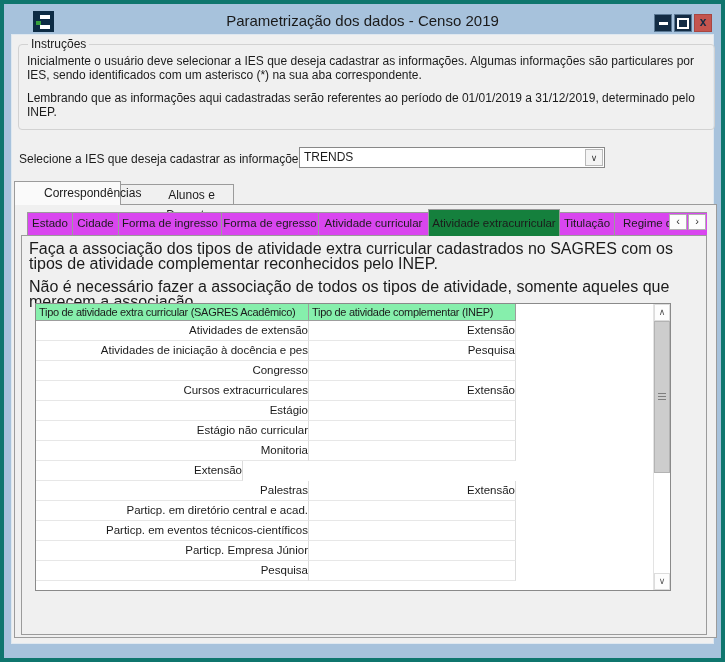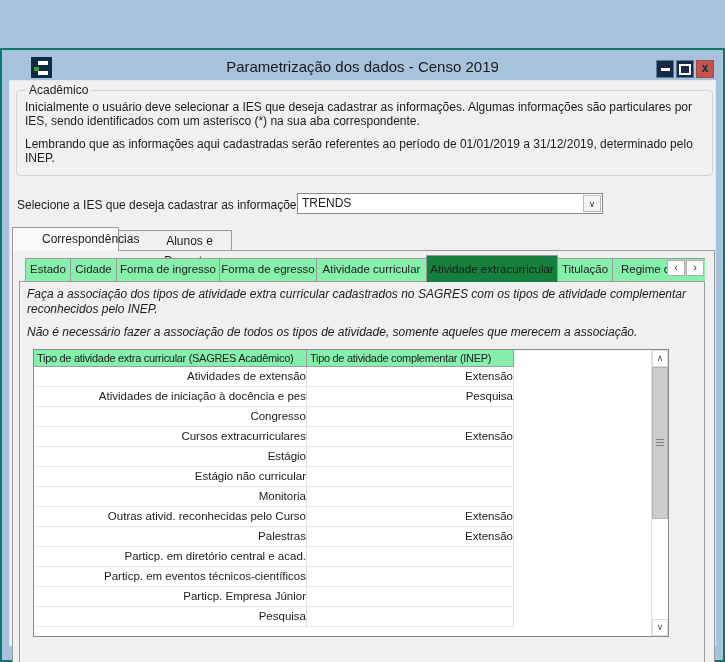--- a/index.html
+++ b/index.html
@@ -1,17 +1,17 @@
 <!DOCTYPE html>
 <html><head>
 <meta charset="utf-8">
 <style>
   html,body{margin:0;padding:0;width:725px;height:662px;overflow:hidden;
     font-family:"Liberation Sans",sans-serif;color:#1b1b1b;background:#a7c2dc;}
-  .window{position:absolute;inset:0;background:#a7c2dc;border:2px solid #0f766e;box-sizing:border-box;margin-top:48px;}
+  .window{position:absolute;inset:0;background:#a7c2dc;border:4px solid #0f766e;box-sizing:border-box;}
   
   .titlebar{position:absolute;left:2px;top:2px;right:2px;height:29px;}
   .title{ text-align:center;line-height:29px;font-size:15px;color:#1a1a1a;}
   .app-icon{position:absolute;left:27px;top:5px;width:21px;height:21px;background:#0d2b44;}
   .app-icon .b1{position:absolute;left:7px;top:4px;width:10px;height:4px;background:#ffffff;}
   .app-icon .b2{position:absolute;left:3px;top:10px;width:5px;height:4px;background:#36a03c;}
   .app-icon .b3{position:absolute;left:7px;bottom:3px;width:10px;height:4px;background:#ffffff;}
   .winbtn{position:absolute;top:8px;width:18px;height:18px;box-sizing:border-box;cursor:default;}
   .btn-min{right:47px;background:#132c44;border:1px solid #5a7894;}
   .btn-max{right:27px;background:#132c44;border:1px solid #5a7894;}
@@ -40,30 +40,30 @@
     border:1px solid #9b9b9b;border-bottom:1px solid #9b9b9b;background:#f0f0f0;margin-left:-1px;padding-left:29px;}
   .mtab:first-child{margin-left:0;}
   .mtab.selected{height:24px;line-height:23px;background:#fafafa;border-bottom:none;position:relative;z-index:3;}
   .main-panel{position:absolute;left:2px;top:169px;width:703px;height:434px;border:1px solid #9b9b9b;
     background:#f0f0f0;box-sizing:border-box;}
   
   .sub-tabs{position:absolute;left:12px;top:4px;width:680px;height:27px;display:flex;
     align-items:flex-end;overflow:hidden;z-index:2;}
   .stab{box-sizing:border-box;flex:0 0 auto;font-size:11.5px;text-align:center;height:24px;line-height:21px;
     white-space:nowrap;overflow:hidden;border:1px solid #9b9b9b;border-bottom:1px solid #9b9b9b;
-    background:#86efac;margin-left:-1px;}
+    background:#d946ef;margin-left:-1px;}
   .stab:first-child{margin-left:0;}
   .stab.selected{height:27px;line-height:26px;background:#15803d;border-bottom:none;position:relative;z-index:3;}
   .stab.left{text-align:left;padding-left:8px;}
   .tabscroll{position:absolute;left:653px;top:9px;z-index:5;display:flex;}
   .tsbtn{width:18px;height:16px;box-sizing:border-box;background:#fdfdfd;border:1px solid #b0b0b0;
     text-align:center;font-size:11px;line-height:13px;color:#333;margin-left:1px;}
   .sub-panel{position:absolute;left:6px;top:30px;width:686px;height:400px;border:1px solid #9b9b9b;
     background:#f0f0f0;box-sizing:border-box;}
-  .tpar{position:absolute;left:7px;width:660px;font-size:12px;line-height:15px;font-style:italic;}
+  .tpar{position:absolute;left:7px;width:660px;font-size:16px;line-height:15px;}
   .tp1{top:5px;} .tp2{top:43px;}
   
   .grid{position:absolute;left:13px;top:67px;width:636px;height:288px;border:1px solid #8a8a8a;
     background:#fff;box-sizing:border-box;}
   .ghead{display:flex;height:17px;}
   .ghead .hc{box-sizing:border-box;background:#86efac;border-right:1px solid #9d9d9d;
     border-bottom:1px solid #9d9d9d;font-size:11px;letter-spacing:-0.3px;line-height:16px;
     padding-left:3px;white-space:nowrap;overflow:hidden;}
   .h1{width:273px;} .h2{width:207px;}
   .trow{display:flex;height:20px;text-align:right;}
@@ -97,21 +97,21 @@
       </div>
     <div class="winbtn btn-max">
         <i></i>
       </div>
     <div class="winbtn btn-close">x</div>
   </div>
 
   <div class="client">
 
     <fieldset class="gb">
-      <legend>Acadêmico</legend>
+      <legend>Instruções</legend>
       <p>Inicialmente o usuário deve selecionar a IES que deseja cadastrar as informações. Algumas informações são particulares por IES, sendo identificados com um asterisco (*) na sua aba correspondente.</p>
       <p>Lembrando que as informações aqui cadastradas serão referentes ao período de 01/01/2019 a 31/12/2019, determinado pelo INEP.</p>
     </fieldset>
 
     <div class="sel-label">Selecione a IES que deseja cadastrar as informações:</div>
     <div class="combo">
       <div class="combo-value">TRENDS</div>
       <div class="combo-btn"><span>∨</span></div>
     </div>
 
@@ -169,21 +169,20 @@
             </div>
           <div class="trow">
               <div class="tc c1">Estágio não curricular</div>
               <div class="tc c2"></div>
             </div>
           <div class="trow">
               <div class="tc c1">Monitoria</div>
               <div class="tc c2"></div>
             </div>
           <div class="trow">
-              <div class="tc c1">Outras ativid. reconhecidas pelo Curso</div>
               <div class="tc c2">Extensão</div>
             </div>
           <div class="trow">
               <div class="tc c1">Palestras</div>
               <div class="tc c2">Extensão</div>
             </div>
           <div class="trow">
               <div class="tc c1">Particp. em diretório central e acad.</div>
               <div class="tc c2"></div>
             </div>

